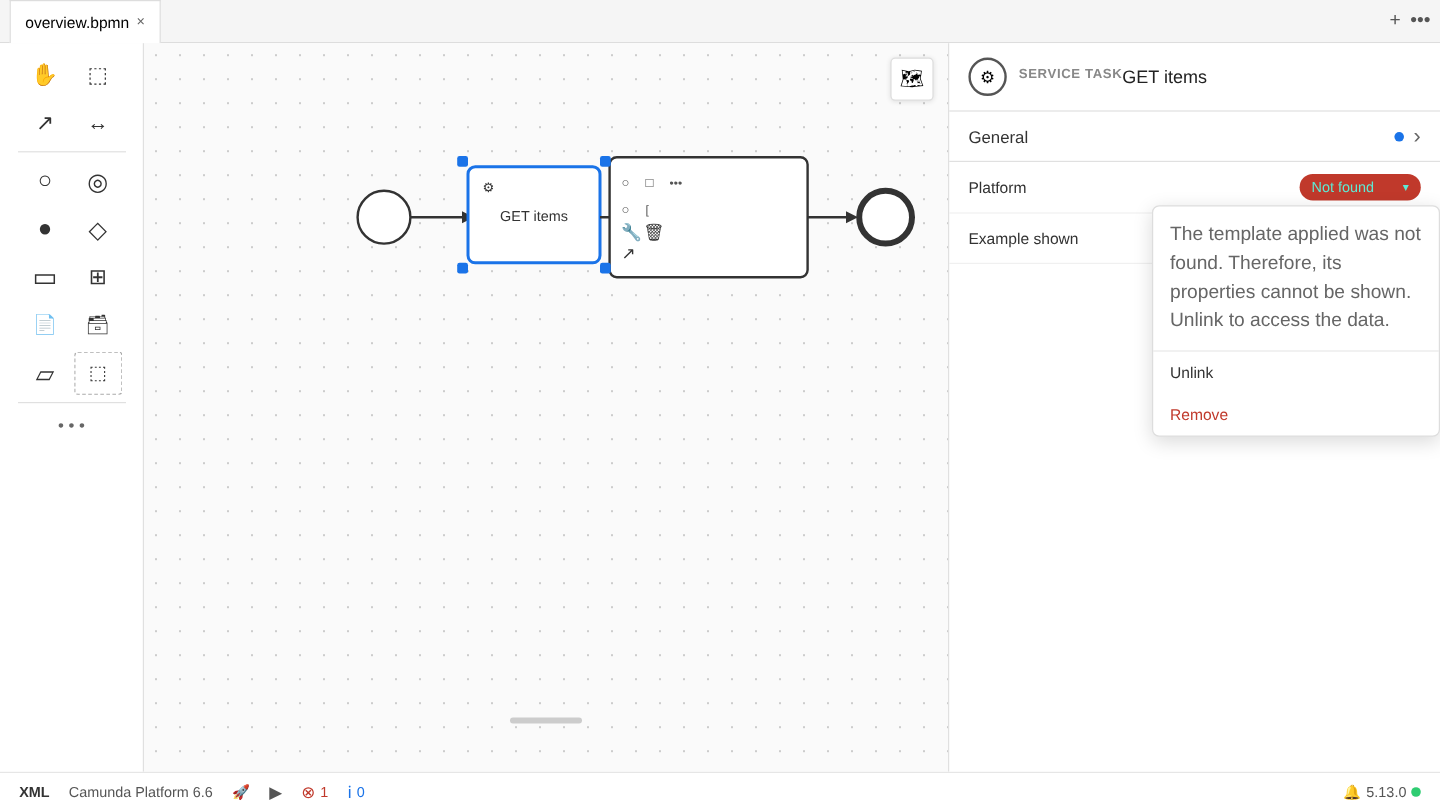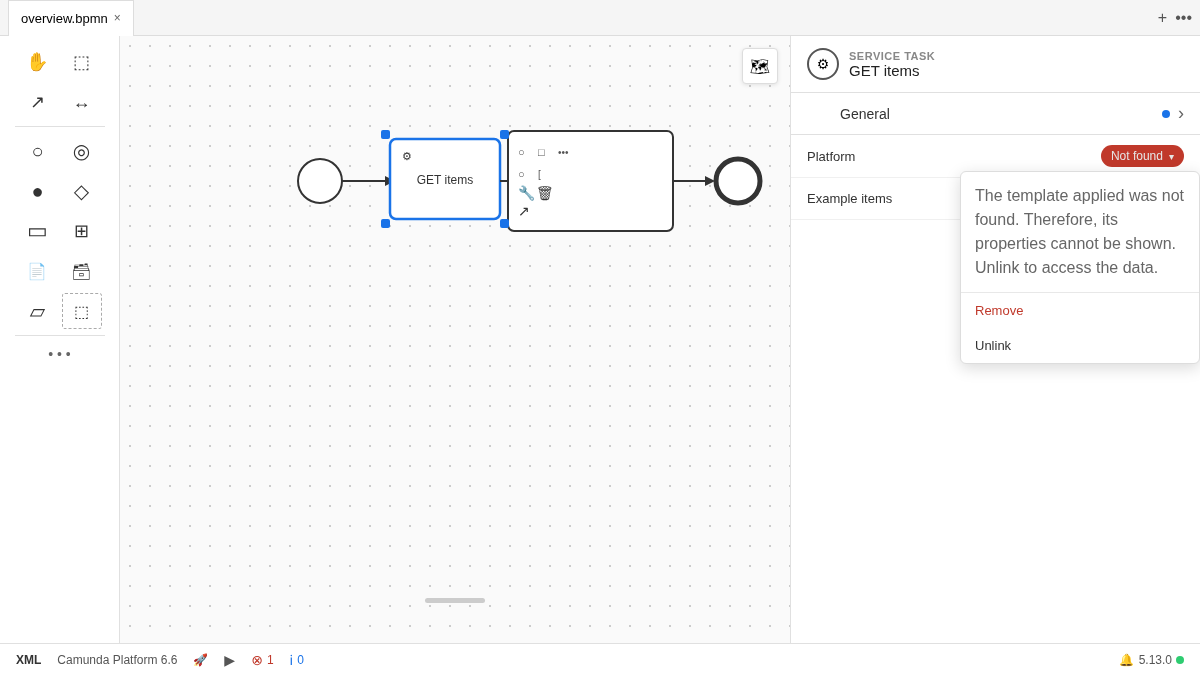--- a/index.html
+++ b/index.html
@@ -51,41 +51,41 @@
       display: flex; flex-direction: column;
     }
     #panel-header {
       display: flex; align-items: center; gap: 10px;
       padding: 12px 16px; border-bottom: 1px solid #e0e0e0;
     }
     .panel-icon-circle {
       width: 32px; height: 32px; border-radius: 50%; border: 2px solid #555;
       display: flex; align-items: center; justify-content: center; font-size: 14px;
     }
-    .panel-title-group { display: flex; flex-direction: column; }
+    .panel-title-group { display: flex; flex-direction: row; }
     .panel-subtitle { font-size: 11px; color: #888; text-transform: uppercase; font-weight: 600; letter-spacing: 0.5px; }
     .panel-title { font-size: 15px; color: #222; font-weight: 500; }
 
     .panel-section-header {
       display: flex; align-items: center; justify-content: space-between;
       padding: 10px 16px; border-bottom: 1px solid #e0e0e0; cursor: pointer;
     }
-    .panel-section-label { font-size: 14px; color: #333; font-weight: 500; margin-left: 33px; }
+    .panel-section-label { font-size: 14px; color: #333; font-weight: 500; }
     .dot-indicator { width: 8px; height: 8px; border-radius: 50%; background: #1a73e8; }
 
     .panel-row {
       display: flex; align-items: center; justify-content: space-between;
       padding: 10px 16px; border-bottom: 1px solid #f0f0f0; position: relative;
     }
     .panel-row-label { font-size: 13px; color: #333; }
 
     
     .not-found-badge {
-      display: flex; align-items: center; gap: 6px;
-      background: #c0392b; color: #e5e5e5; border-radius: 14px;
+      display: flex; align-items: center; gap: 24px;
+      background: #c0392b; color: #5eead4; border-radius: 14px;
       padding: 4px 10px; font-size: 12px; font-weight: 500; cursor: pointer;
     }
     .badge-chevron { font-size: 10px; }
 
     
     #template-dropdown {
       position: absolute; right: 0; top: 36px;
       background: #fff; border: 1px solid #ddd; border-radius: 6px;
       box-shadow: 0 4px 16px rgba(0,0,0,0.15); width: 240px; z-index: 100;
     }
@@ -245,27 +245,27 @@
 
     <div class="panel-row" style="position:relative;">
       <span class="panel-row-label">Platform</span>
       <div class="not-found-badge">
         <span>Not found</span>
         <span class="badge-chevron">▾</span>
       </div>
 
       <div id="template-dropdown">
         <div class="dropdown-message">The template applied was not found. Therefore, its properties cannot be shown. Unlink to access the data.</div>
+        <div class="dropdown-action">Unlink</div>
         <div class="dropdown-action danger">Remove</div>
-        <div class="dropdown-action">Unlink</div>
       </div>
     </div>
 
     <div class="panel-row">
-      <span class="panel-row-label">Example items</span>
+      <span class="panel-row-label">Example shown</span>
       <span style="font-size:18px;color:#666;">›</span>
     </div>
 
   </div>
 </div>
 
 <div id="status-bar">
   <span class="status-item" style="font-weight:600;color:#333;cursor:pointer;">XML</span>
   <span class="status-item">Camunda Platform 6.6</span>
   <span class="status-item" style="cursor:pointer;">🚀</span>

